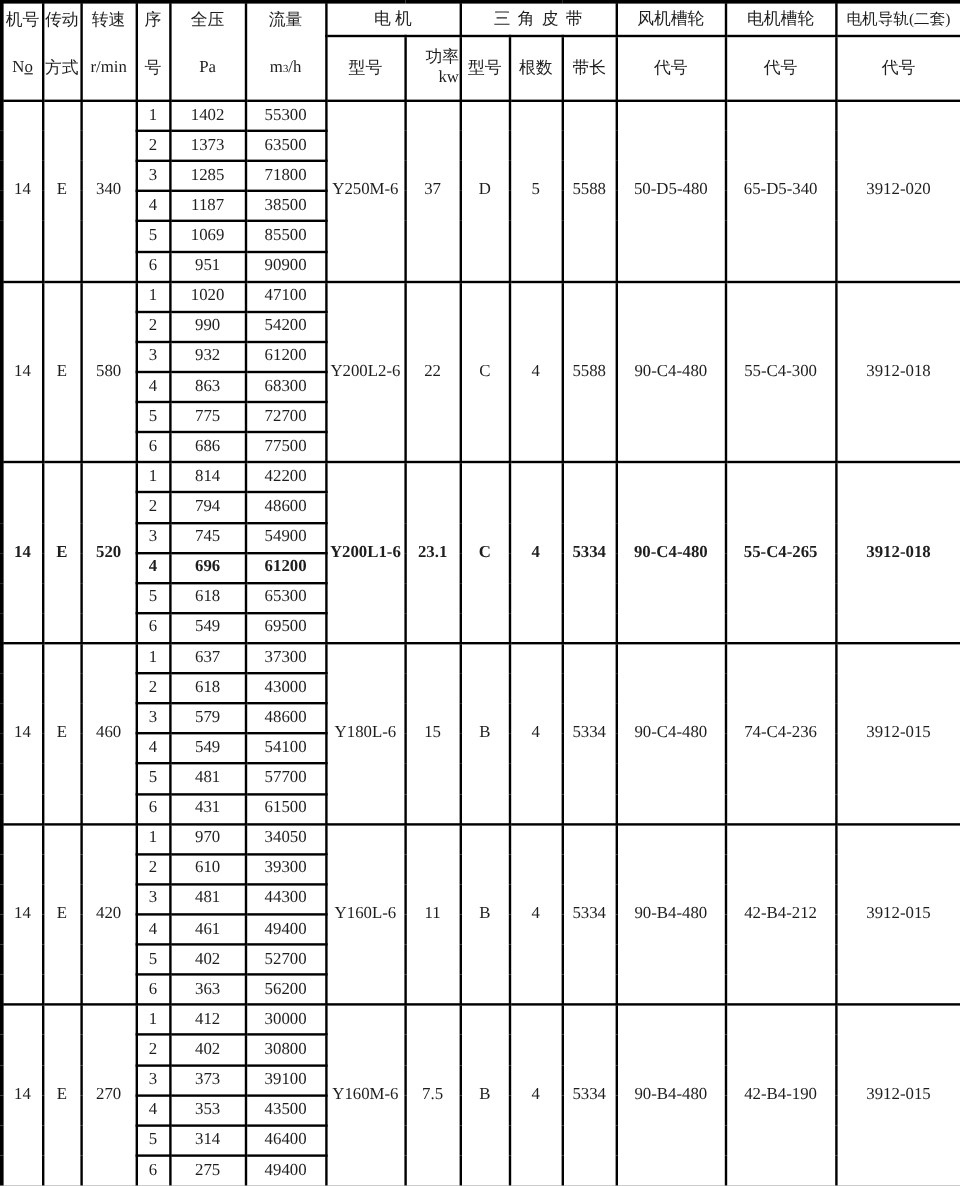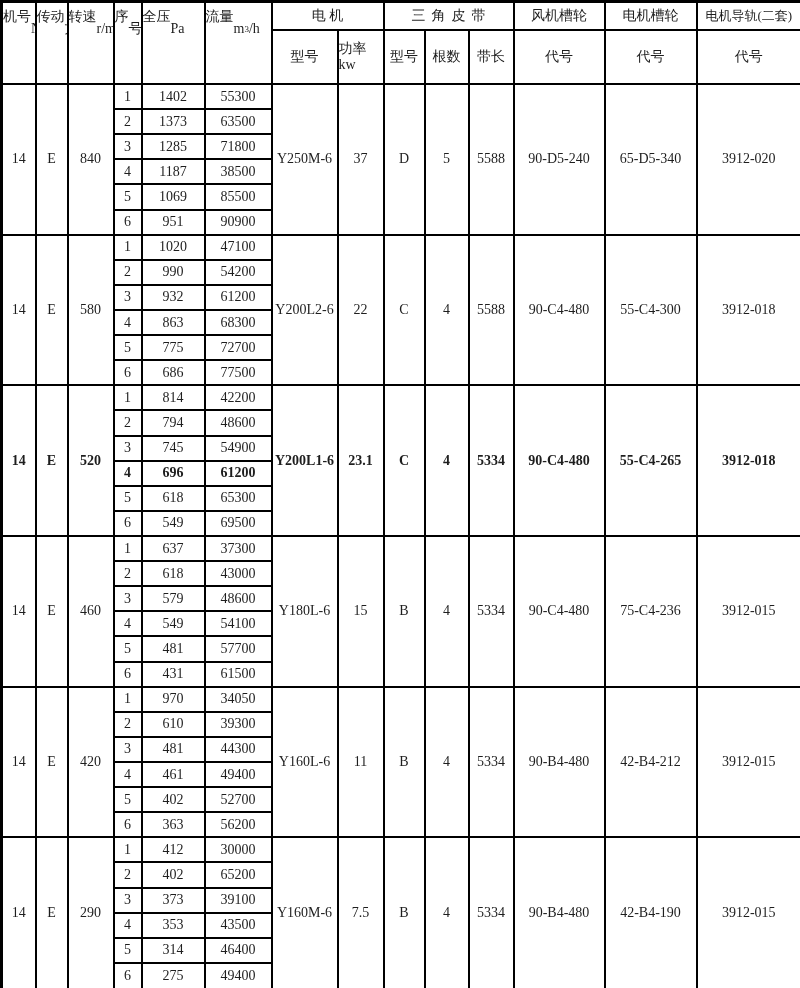--- a/index.html
+++ b/index.html
@@ -22,24 +22,24 @@
     vertical-align: middle;
     font-weight: normal;
     font-size: 14px;
     padding: 0;
     overflow: hidden;
     white-space: nowrap;
   }
   thead tr.hr1 th { height: 28px; }
   thead tr.hr2 th { height: 52px; }
   
-  .two-line { display: flex; flex-direction: row; height: 80px; }
+  .two-line { display: flex; flex-direction: column; height: 80px; }
   .two-line .l1 { height: 28px; display: flex; align-items: center; justify-content: center; }
   .two-line .l2 { height: 52px; display: flex; align-items: center; justify-content: center; }
-  .stack2 { display: flex; flex-direction: column; align-items: flex-start; justify-content: center; line-height: 1.15; }
+  .stack2 { display: flex; flex-direction: column; align-items: flex-end; justify-content: center; line-height: 1.15; }
   .u { text-decoration: underline; }
   sup { font-size: 9px; vertical-align: super; line-height: 0; }
   .ls { letter-spacing: 6px; text-indent: 6px; }
   .small { font-size: 13px; }
   td.b, th.b { font-weight: bold; }
 </style>
 </head>
 <body>
 
 <table class="spec">
@@ -123,30 +123,30 @@
       <th>带长</th>
       <th>代号</th>
       <th>代号</th>
       <th>代号</th>
     </tr>
   </thead>
   <tbody>
       <tr>
         <td rowspan="6">14</td>
         <td rowspan="6">E</td>
-        <td rowspan="6">840</td>
+        <td rowspan="6">340</td>
         <td>1</td>
         <td>1402</td>
         <td>55300</td>
         <td rowspan="6">Y250M-6</td>
         <td rowspan="6">37</td>
         <td rowspan="6">D</td>
         <td rowspan="6">5</td>
         <td rowspan="6">5588</td>
-        <td rowspan="6">90-D5-240</td>
+        <td rowspan="6">50-D5-480</td>
         <td rowspan="6">65-D5-340</td>
         <td rowspan="6">3912-020</td>
       </tr>
       <tr>
         <td>2</td>
         <td>1373</td>
         <td>63500</td>
       </tr>
       <tr>
         <td>3</td>
@@ -256,21 +256,21 @@
         <td rowspan="6">460</td>
         <td>1</td>
         <td>637</td>
         <td>37300</td>
         <td rowspan="6">Y180L-6</td>
         <td rowspan="6">15</td>
         <td rowspan="6">B</td>
         <td rowspan="6">4</td>
         <td rowspan="6">5334</td>
         <td rowspan="6">90-C4-480</td>
-        <td rowspan="6">75-C4-236</td>
+        <td rowspan="6">74-C4-236</td>
         <td rowspan="6">3912-015</td>
       </tr>
       <tr>
         <td>2</td>
         <td>618</td>
         <td>43000</td>
       </tr>
       <tr>
         <td>3</td>
         <td>579</td>
@@ -328,37 +328,37 @@
         <td>52700</td>
       </tr>
       <tr>
         <td>6</td>
         <td>363</td>
         <td>56200</td>
       </tr>
       <tr>
         <td rowspan="6">14</td>
         <td rowspan="6">E</td>
-        <td rowspan="6">290</td>
+        <td rowspan="6">270</td>
         <td>1</td>
         <td>412</td>
         <td>30000</td>
         <td rowspan="6">Y160M-6</td>
         <td rowspan="6">7.5</td>
         <td rowspan="6">B</td>
         <td rowspan="6">4</td>
         <td rowspan="6">5334</td>
         <td rowspan="6">90-B4-480</td>
         <td rowspan="6">42-B4-190</td>
         <td rowspan="6">3912-015</td>
       </tr>
       <tr>
         <td>2</td>
         <td>402</td>
-        <td>65200</td>
+        <td>30800</td>
       </tr>
       <tr>
         <td>3</td>
         <td>373</td>
         <td>39100</td>
       </tr>
       <tr>
         <td>4</td>
         <td>353</td>
         <td>43500</td>

